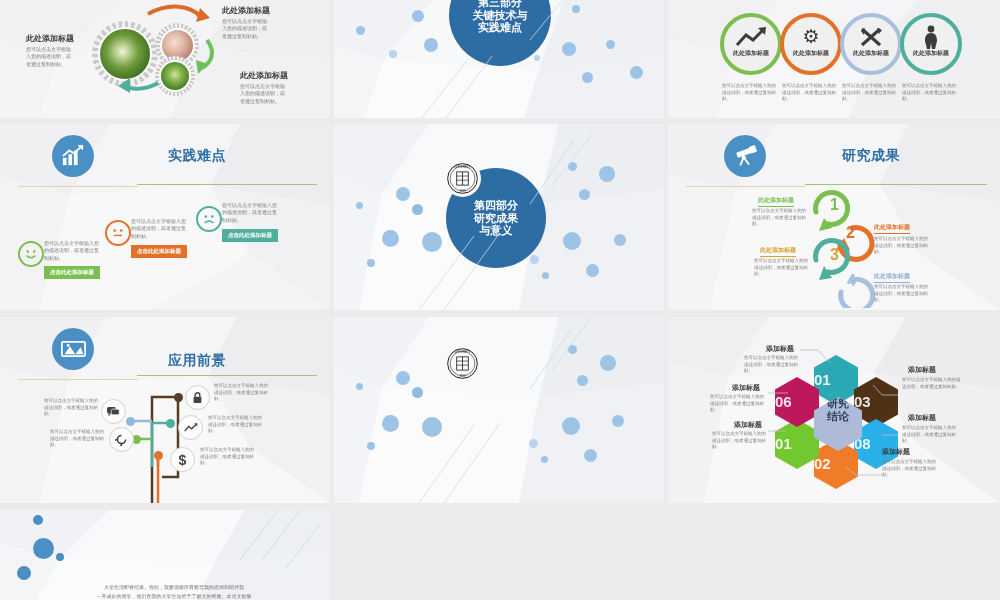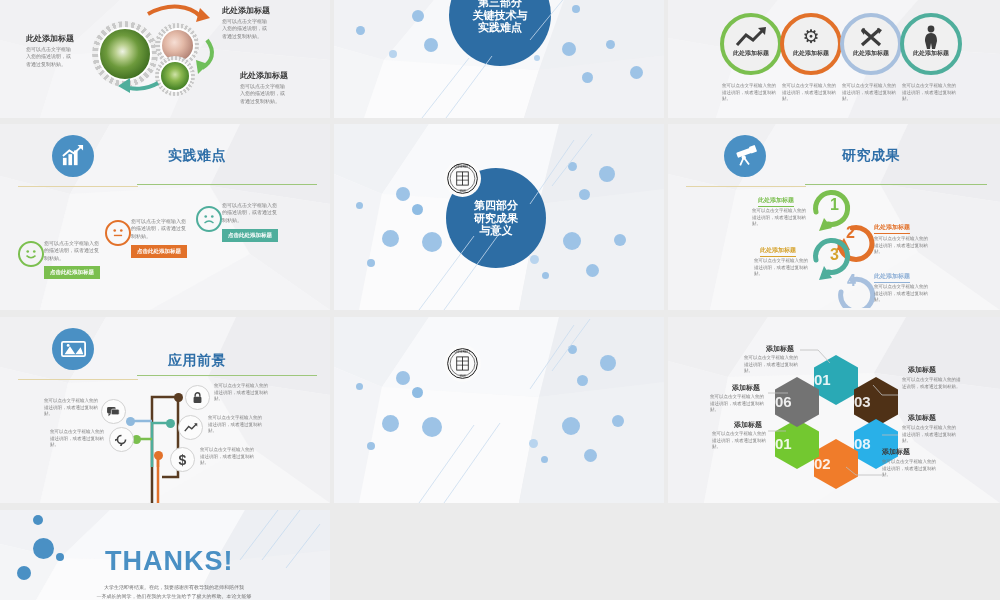--- a/index.html
+++ b/index.html
@@ -562,22 +562,26 @@
     </div>
     <div class="hex" style="left:186px; top:102px; width:44px; height:50px; background:#29b0e8; font-size:15px;">
       <span style="opacity:.88;">08</span>
     </div>
     <div class="hex" style="left:146px; top:122px; width:44px; height:50px; background:#f07c2a; font-size:15px;">
       <span style="opacity:.88;">02</span>
     </div>
     <div class="hex" style="left:107px; top:102px; width:44px; height:50px; background:#73c830; font-size:15px;">
       <span style="opacity:.88;">01</span>
     </div>
-    <div class="hex" style="left:107px; top:60px; width:44px; height:50px; background:#737373; font-size:15px;">
+    <div class="hex" style="left:107px; top:60px; width:44px; height:50px; background:#be185d; font-size:15px;">
       <span style="opacity:.88;">06</span>
+    </div>
+    <div class="hex" style="left:146px; top:80px; width:48px; height:54px; background:#aebbd8; font-size:11px; flex-direction:column; color:#2e3f62;">
+      <span>研究</span>
+      <span>结论</span>
     </div>
 
     <svg style="position:absolute;left:0;top:0;width:332px;height:186px;">
       <path d="M132 33 L150 33 L162 46" stroke="#bdbdbd" stroke-width="0.8" fill="none"></path>
       <path d="M230 78 L214 78 L205 68" stroke="#bdbdbd" stroke-width="0.8" fill="none"></path>
       <path d="M230 118 L214 118" stroke="#bdbdbd" stroke-width="0.8" fill="none"></path>
       <path d="M214 158 L188 158 L178 150" stroke="#bdbdbd" stroke-width="0.8" fill="none"></path>
       <path d="M100 114 L118 114" stroke="#bdbdbd" stroke-width="0.8" fill="none"></path>
       <path d="M100 76 L120 76" stroke="#bdbdbd" stroke-width="0.8" fill="none"></path>
     </svg>
@@ -612,21 +616,20 @@
         <polygon points="60,48 215,52 196,90 36,90" fill="#fbfbfc"></polygon>
         <polygon points="215,52 330,40 330,90 196,90" fill="#f0f1f4"></polygon>
       </svg>
     </div>
 
     <div class="dot" style="left:33px;top:28px;width:21px;height:21px;background:#4a90c4;"></div>
     <div class="dot" style="left:17px;top:56px;width:14px;height:14px;background:#4a90c4;"></div>
     <div class="dot" style="left:56px;top:43px;width:8px;height:8px;background:#4a90c4;"></div>
     <div class="dot" style="left:33px;top:5px;width:10px;height:10px;background:#4a90c4;"></div>
 
-    <div class="thanks-word" style="left:105px; top:36px; font-size:27px;">THANKS!</div>
 
     <div class="body-txt" style="position:absolute; left:74px; top:74px; width:200px; font-size:5px; text-align:center; color:#6f6f6f;">大学生活即将结束。在此，我要感谢所有教导我的老师和陪伴我</div>
     <div class="body-txt" style="position:absolute; left:60px; top:83px; width:228px; font-size:5px; text-align:center; color:#6f6f6f;">一齐成长的同学，他们在我的大学生涯给予了极大的帮助。本论文能够</div>
 
     <svg style="position:absolute;left:0;top:0;width:330px;height:90px;">
       <line x1="240" y1="50" x2="278" y2="0" stroke="#c9dcef" stroke-width="0.9"></line>
       <line x1="262" y1="50" x2="300" y2="0" stroke="#c9dcef" stroke-width="0.9"></line>
       <line x1="286" y1="58" x2="320" y2="14" stroke="#c9dcef" stroke-width="0.9"></line>
     </svg>
   </div>

